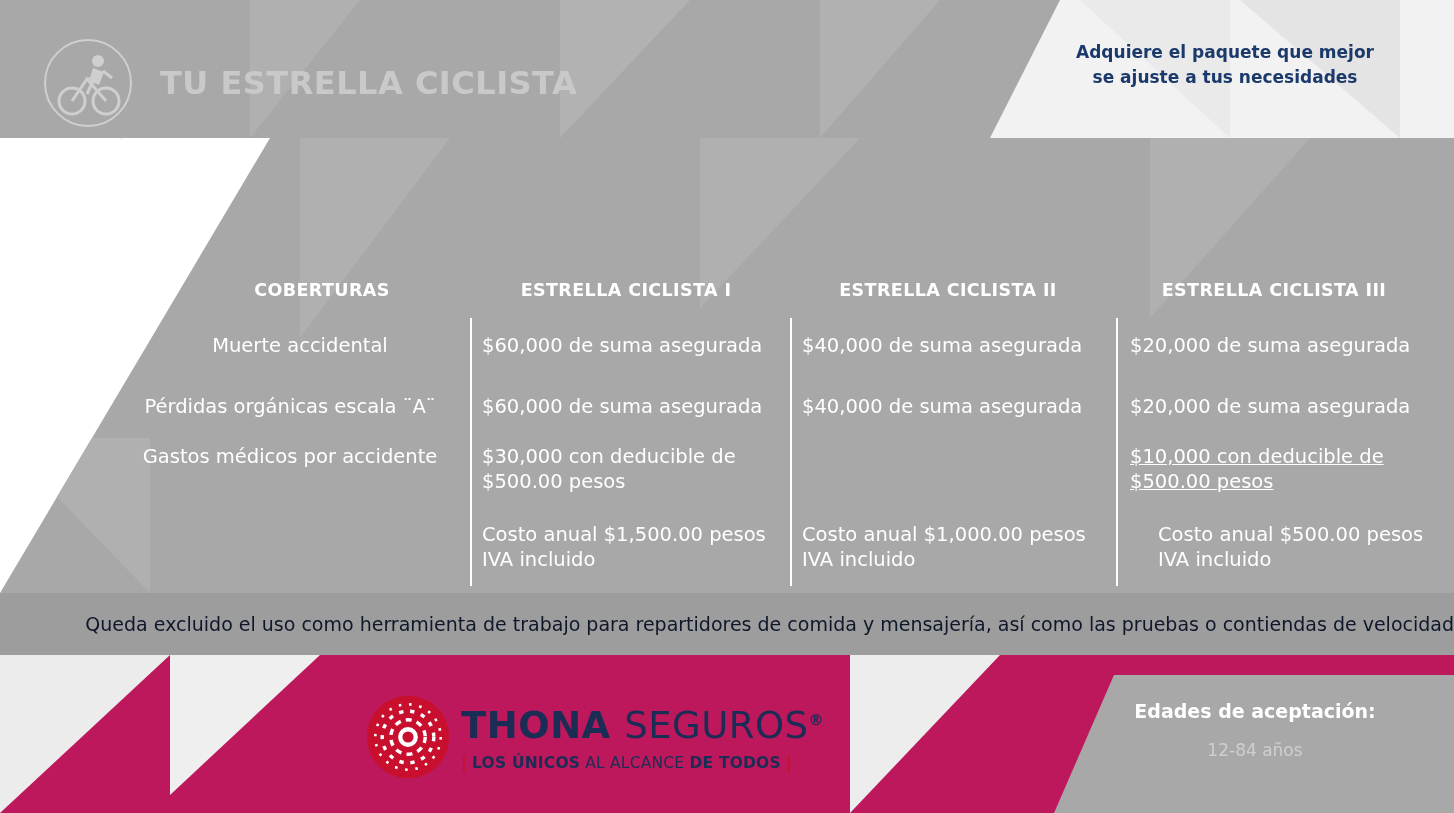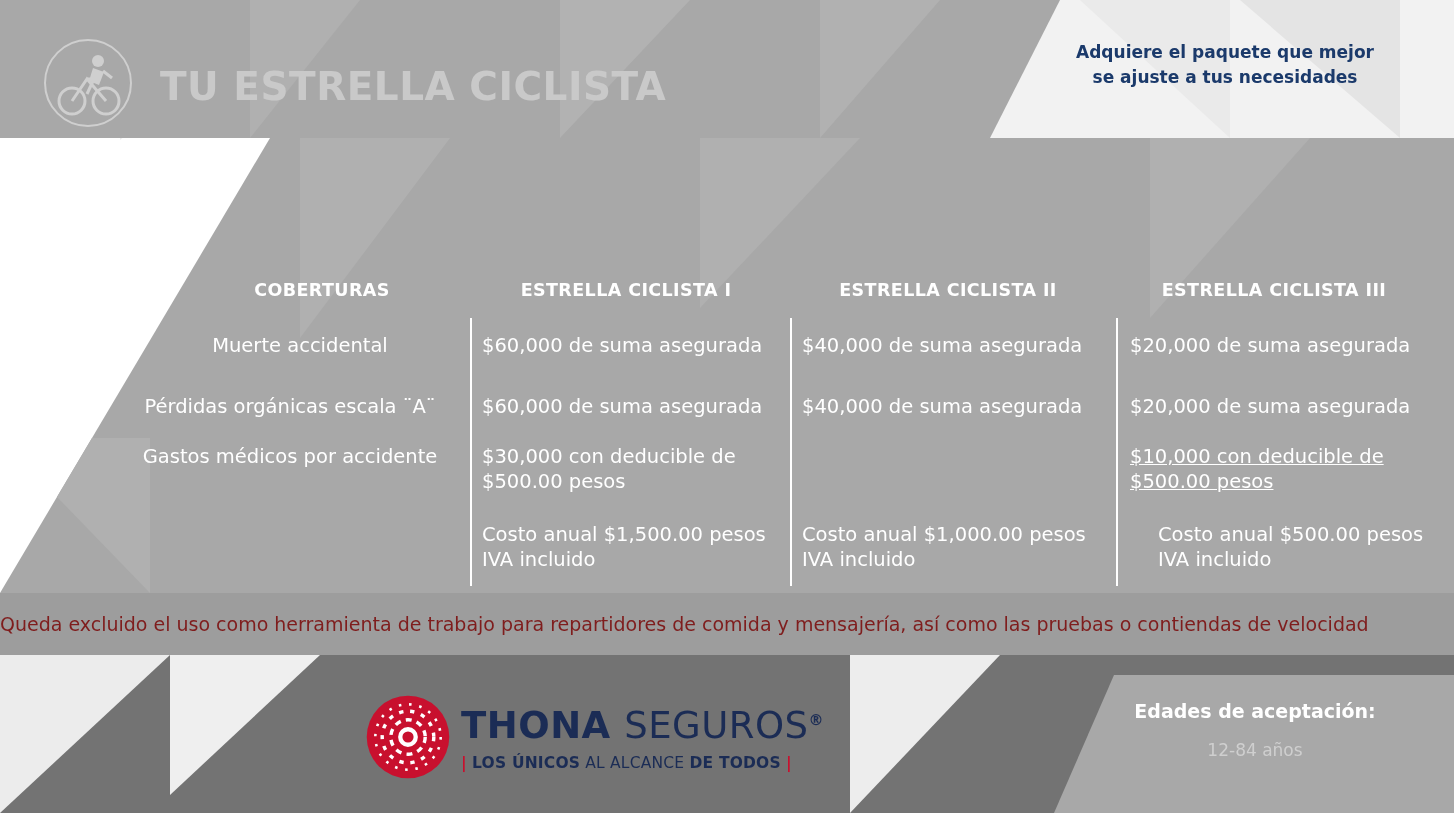--- a/index.html
+++ b/index.html
@@ -53,21 +53,21 @@
     left: 44px; top: 39px;
     width: 88px; height: 88px;
     border-radius: 50%;
     border: 2px solid #cfcfcf;
   }
   .bike-badge svg { display: block; }
 
   .header-title {
     position: absolute;
     left: 160px; top: 64px;
-    font-size: 39px;
+    font-size: 32px;
     font-weight: bold;
     letter-spacing: 0.5px;
     color: #c9c9c9;
     font-family: "DejaVu Sans", sans-serif;
     text-align: right;
   }
 
   .header-right {
     position: absolute;
     right: 64px; top: 40px;
@@ -128,35 +128,35 @@
   }
   .cell.label { text-align: center; }
 
   
   .exclusion {
     position: absolute;
     left: 0; top: 593px;
     width: 1454px;
     height: 62px;
     background: #9d9d9d;
-    color: #7f1d1d;
+    color: #0f172a;
     font-size: 19px;
     display: flex;
     align-items: center;
-    justify-content: flex-start;
+    justify-content: flex-end;
     font-family: "DejaVu Sans", sans-serif;
   }
 
   
   .footer {
     position: absolute;
     left: 0; top: 655px;
     width: 1454px;
     height: 158px;
-    background: #737373;
+    background: #be185d;
     overflow: hidden;
   }
   .footer-deco { position: absolute; inset: 0; }
   .footer-deco i { position: absolute; width: 0; height: 0; border-style: solid; }
 
   .footer-grey {
     position: absolute;
     right: 0; top: 20px;
     width: 400px;
     height: 138px;

